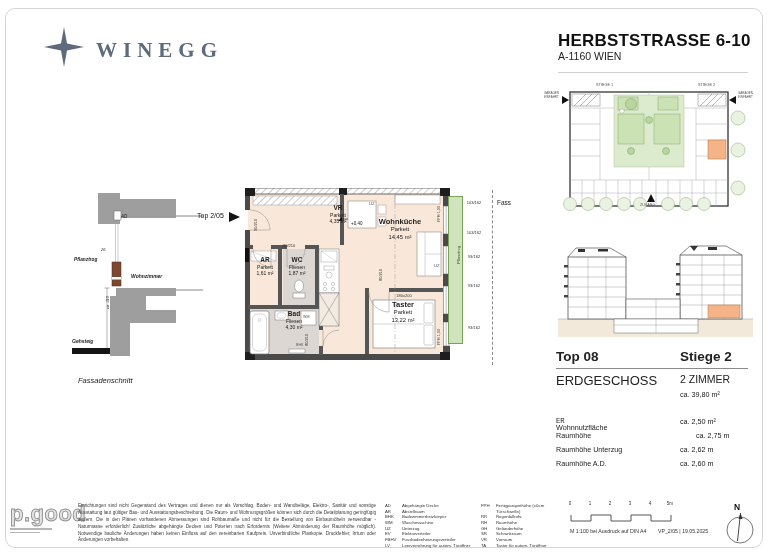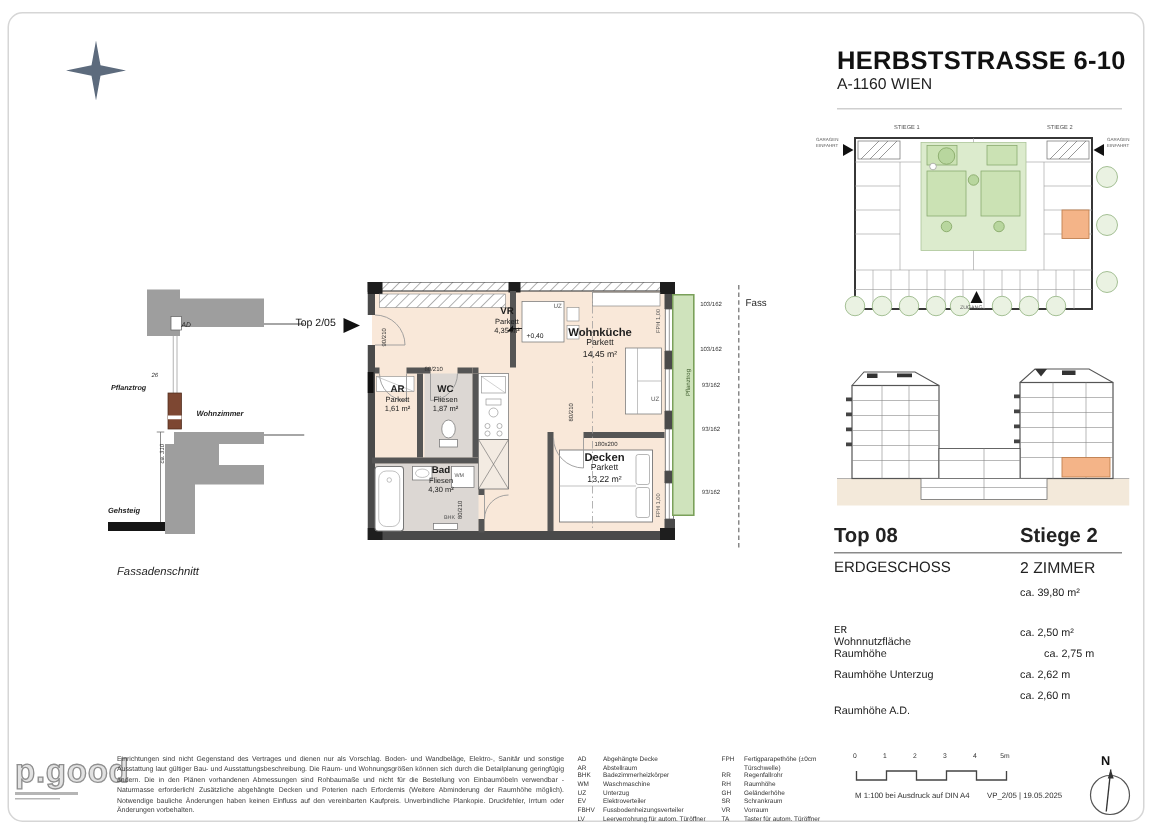--- a/index.html
+++ b/index.html
@@ -32,20 +32,21 @@
 <body>
 
 <div class="abs sheet"></div>
 
 <div class="abs" style="left:44px;top:27px;width:220px;height:42px;">
   <span class="abs" style="left:0;top:0;">
     <svg width="40" height="40" viewBox="0 0 40 40">
         <path d="M20 0 L23 16.5 L40 20 L23 23.5 L20 40 L17 23.5 L0 20 L17 16.5 Z" fill="#5d6b7d"></path>
       </svg>
   </span>
+  <span class="abs brandtxt" style="left:52px;top:11px;">WINEGG</span>
 </div>
 <div class="abs title" style="left:558px;top:31px;">HERBSTSTRASSE 6-10</div>
 <div class="abs subtitle" style="left:558px;top:50px;">A-1160 WIEN</div>
 <div class="abs hline" style="left:558px;top:72px;width:190px;"></div>
 
 <div class="abs" style="left:556px;top:84px;width:200px;height:132px;">
   <svg width="200" height="132" viewBox="0 0 200 132">
 
     <rect x="14" y="8" width="158" height="114" fill="#ffffff" stroke="#333" stroke-width="1.3"></rect>
 
@@ -173,32 +174,32 @@
     <line x1="98" y1="56" x2="98" y2="90" stroke="#888" stroke-width="0.4"></line>
 
     <rect x="150" y="62" width="32" height="13" fill="#f4b488" stroke="#c08050" stroke-width="0.6"></rect>
   </svg>
 </div>
 
 <div class="abs" style="left:556px;top:349px;width:194px;height:125px;">
   <div class="abs b" style="left:0;top:0;font-size:13.5px;">Top 08</div>
   <div class="abs b" style="left:124px;top:0;font-size:13.5px;">Stiege 2</div>
   <div class="abs" style="left:0;top:19px;width:192px;border-top:1px solid #8a8a8a;"></div>
-  <div class="abs" style="left:0;top:24px;font-size:10px;">ERDGESCHOSS</div>
+  <div class="abs" style="left:0;top:24px;font-size:13px;">ERDGESCHOSS</div>
   <div class="abs" style="left:124px;top:24px;font-size:10.5px;">2 ZIMMER</div>
 
   <div class="abs info-lbl" style="left:0;top:41px;margin-top:33px;">Wohnnutzfläche</div>
   <div class="abs info-lbl" style="left:124px;top:41px;">ca. 39,80 m²</div>
   <div class="abs info-lbl" style="left:0;top:68px;font-family:Liberation Mono, monospace;">ER</div>
   <div class="abs info-lbl" style="left:124px;top:68px;">ca.  2,50 m²</div>
   <div class="abs info-lbl" style="left:0;top:82px;">Raumhöhe</div>
   <div class="abs info-lbl" style="left:140px;top:82px;">ca.  2,75 m</div>
   <div class="abs info-lbl" style="left:0;top:96px;">Raumhöhe Unterzug</div>
   <div class="abs info-lbl" style="left:124px;top:96px;">ca.  2,62 m</div>
-  <div class="abs info-lbl" style="left:0;top:120px;">Raumhöhe A.D.</div>
+  <div class="abs info-lbl" style="left:0;top:110px;">Raumhöhe A.D.</div>
   <div class="abs info-lbl" style="left:124px;top:110px;text-align:right;">ca.  2,60 m</div>
 </div>
 
 <div class="abs" style="left:58px;top:190px;width:145px;height:205px;font-style:italic;">
   <svg width="145" height="205" viewBox="0 0 145 205">
     <rect x="40" y="3" width="22" height="31" fill="#9e9e9e"></rect>
     <rect x="62" y="9" width="56" height="19" fill="#9e9e9e"></rect>
     <line x1="118" y1="26" x2="145" y2="26" stroke="#888" stroke-width="1"></line>
     <rect x="56" y="21" width="7" height="9" fill="#fff" stroke="#666" stroke-width="0.5"></rect>
     <line x1="57.5" y1="34" x2="57.5" y2="72" stroke="#999" stroke-width="0.5"></line>
@@ -381,21 +382,21 @@
   <div class="rn">Bad</div>
   <div class="rf">Fliesen</div>
   <div class="rf">4,30 m²</div>
 </div>
 <div class="abs roomlbl roomlbl-lg" style="left:368px;top:217px;width:64px;">
   <div class="rn">Wohnküche</div>
   <div class="rf">Parkett</div>
   <div class="rf">14,45 m²</div>
 </div>
 <div class="abs roomlbl roomlbl-lg" style="left:374px;top:300px;width:58px;">
-  <div class="rn">Decken</div>
+  <div class="rn">Taster</div>
   <div class="rf">Parkett</div>
   <div class="rf">13,22 m²</div>
 </div>
 <div class="abs dim c" style="left:384px;top:293px;width:40px;">180x200</div>
 <div class="abs" style="left:351px;top:221px;font-size:4.5px;color:#222;">+0,40</div>
 <div class="abs planlbl" style="left:369px;top:201px;">UZ</div>
 <div class="abs planlbl" style="left:434px;top:263px;">UZ</div>
 <div class="abs rot planlbl" style="left:437px;top:222px;width:30px;font-size:3.8px;">FPH 1,00</div>
 <div class="abs rot planlbl" style="left:437px;top:345px;width:30px;font-size:3.8px;">FPH 1,00</div>
 <div class="abs planlbl" style="left:296px;top:343px;font-size:3.6px;">BHK</div>

